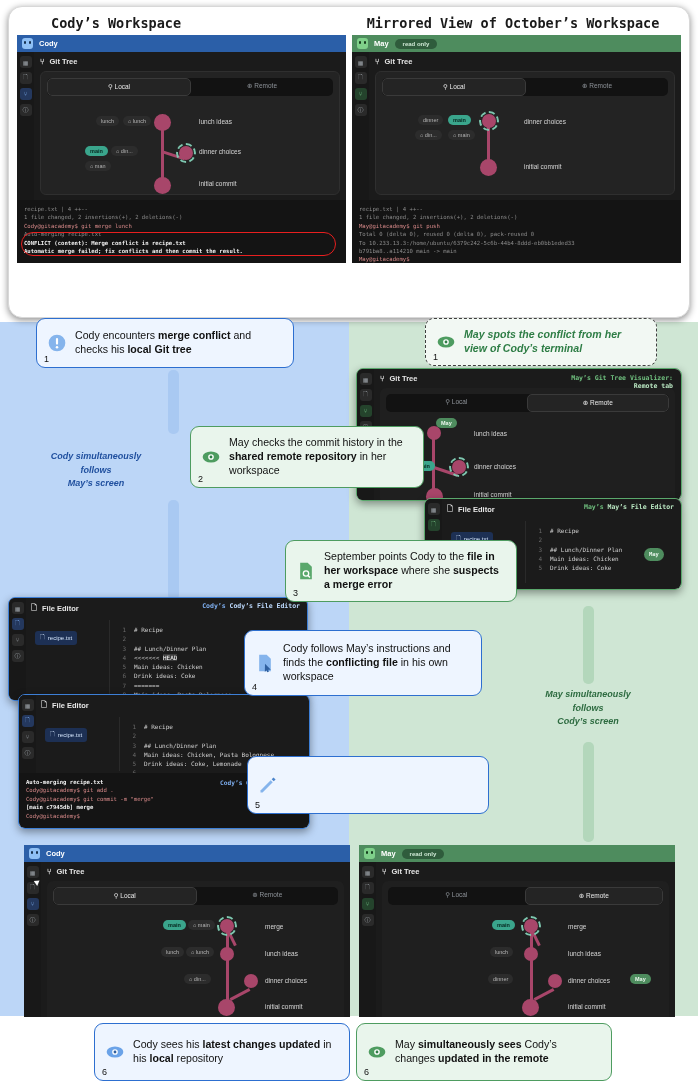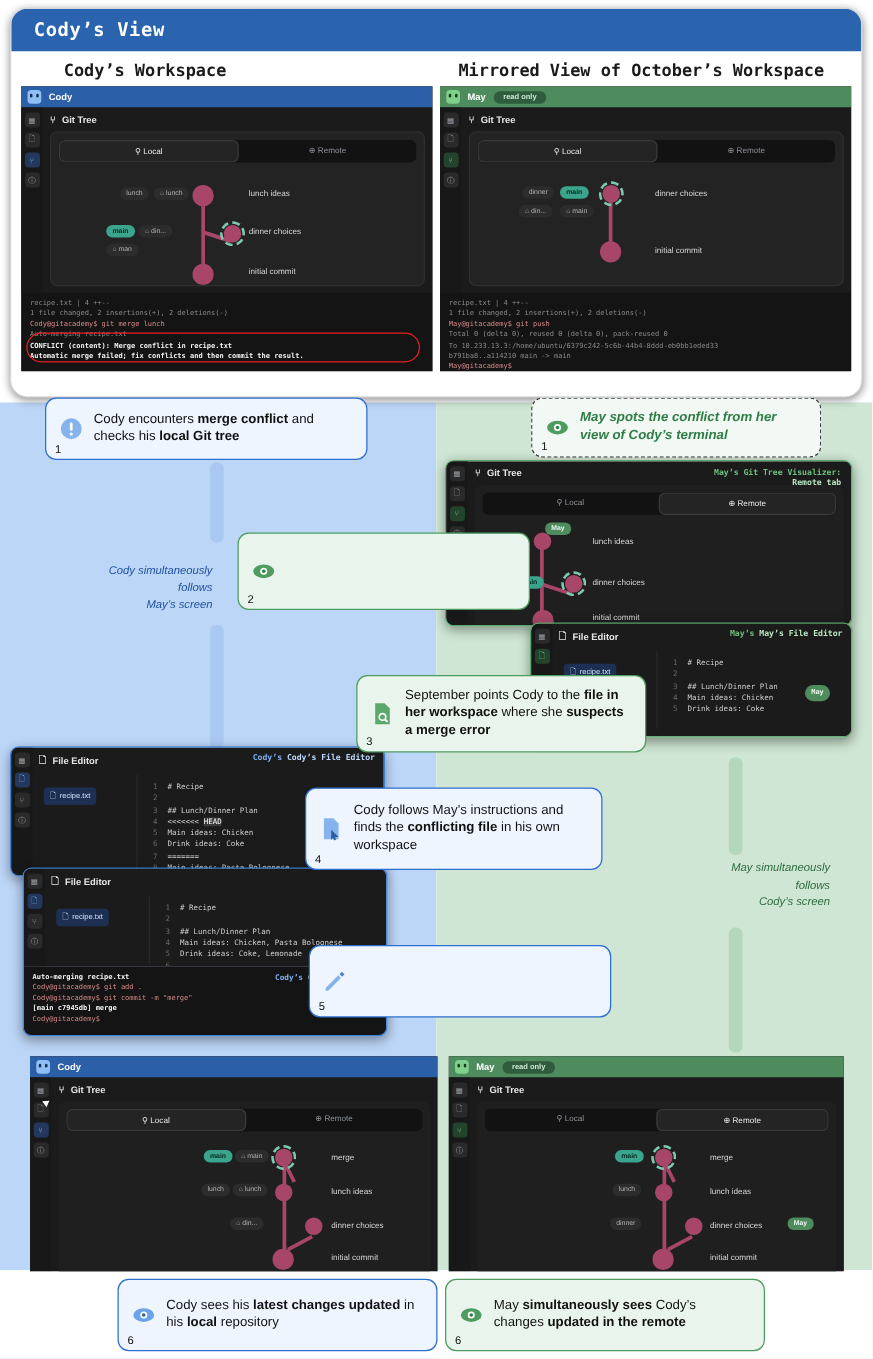--- a/index.html
+++ b/index.html
@@ -144,22 +144,22 @@
     line-height:1.55; color:#cfcfcf; padding:5px 4px; border-left:1px solid #2a2a2a;
   }
   .code .ln { color:#6a6a6a; display:inline-block; width:12px; text-align:right; margin-right:8px;}
   .code .hl { background:#3a3a3a; color:#fff; }
 
   
   .band-blue  { position:absolute; background:#bcd6f7; }
   .band-green { position:absolute; background:#cfe6d4; }
 
   .sidetext {
-    position:absolute; text-align:right; font-size:9px; font-style:italic;
-    font-weight:400; line-height:1.5;
+    position:absolute; text-align:center; font-size:9px; font-style:italic;
+    font-weight:700; line-height:1.5;
   }
   .sidetext.blue { color:#1f4f9e; }
   .sidetext.green{ color:#2d6b40; }
   .pillbar { position:absolute; border-radius:5px; }
 
   
   .callout {
     position:absolute; border-radius:9px; display:flex; align-items:center;
     gap:8px; padding:8px 12px 8px 10px;
   }
@@ -204,21 +204,20 @@
   <div class="pillbar" style="left:583px; top:742px; width:11px; height:100px; background:#b3d7bb;"></div>
 
   <div class="sidetext blue" style="left:22px; top:450px; width:148px;">
     <span>Cody simultaneously<br>follows<br>May’s screen</span>
   </div>
   <div class="sidetext green" style="left:512px; top:688px; width:152px;">
     May simultaneously<br>follows<br>Cody’s screen
   </div>
 
   <div class="top-window">
-    <div class="top-titlebar">Cody’s View</div>
 
     <div class="ws-headers">
       <div class="ws-head left">Cody’s Workspace</div>
       <div class="ws-head right">Mirrored View of October’s Workspace</div>
     </div>
 
     <div class="panes">
 
       <div class="ide" style="width:331px;">
         <div class="ide-top cody">
@@ -582,20 +581,23 @@
     <span class="txt">May spots the conflict from her view of Cody’s terminal</span>
   </div>
 
   <div class="callout green" style="left:190px; top:426px; width:234px; height:62px;">
     <span class="num">2</span>
     <svg class="ico" viewBox="0 0 24 24">
         <ellipse cx="12" cy="12" rx="10" ry="6.6" fill="#4e9c60"></ellipse>
         <circle cx="12" cy="12" r="3.4" fill="#fff"></circle>
         <circle cx="12" cy="12" r="1.7" fill="#2e7d45"></circle>
       </svg>
+    <span class="txt">
+      <span>May checks the commit history in the </span><b>shared remote repository</b><span> in her workspace</span>
+    </span>
   </div>
 
   <div class="callout green" style="left:285px; top:540px; width:232px; height:62px;">
     <span class="num">3</span>
     <svg class="ico" viewBox="0 0 24 24">
         <path d="M5 2h9l5 5v15H5z" fill="#5aa86c"></path>
         <circle cx="12" cy="15" r="3.2" fill="none" stroke="#fff" stroke-width="1.6"></circle>
         <line x1="14.3" y1="17.3" x2="16.8" y2="19.8" stroke="#fff" stroke-width="1.8"></line>
       </svg>
     <span class="txt">

